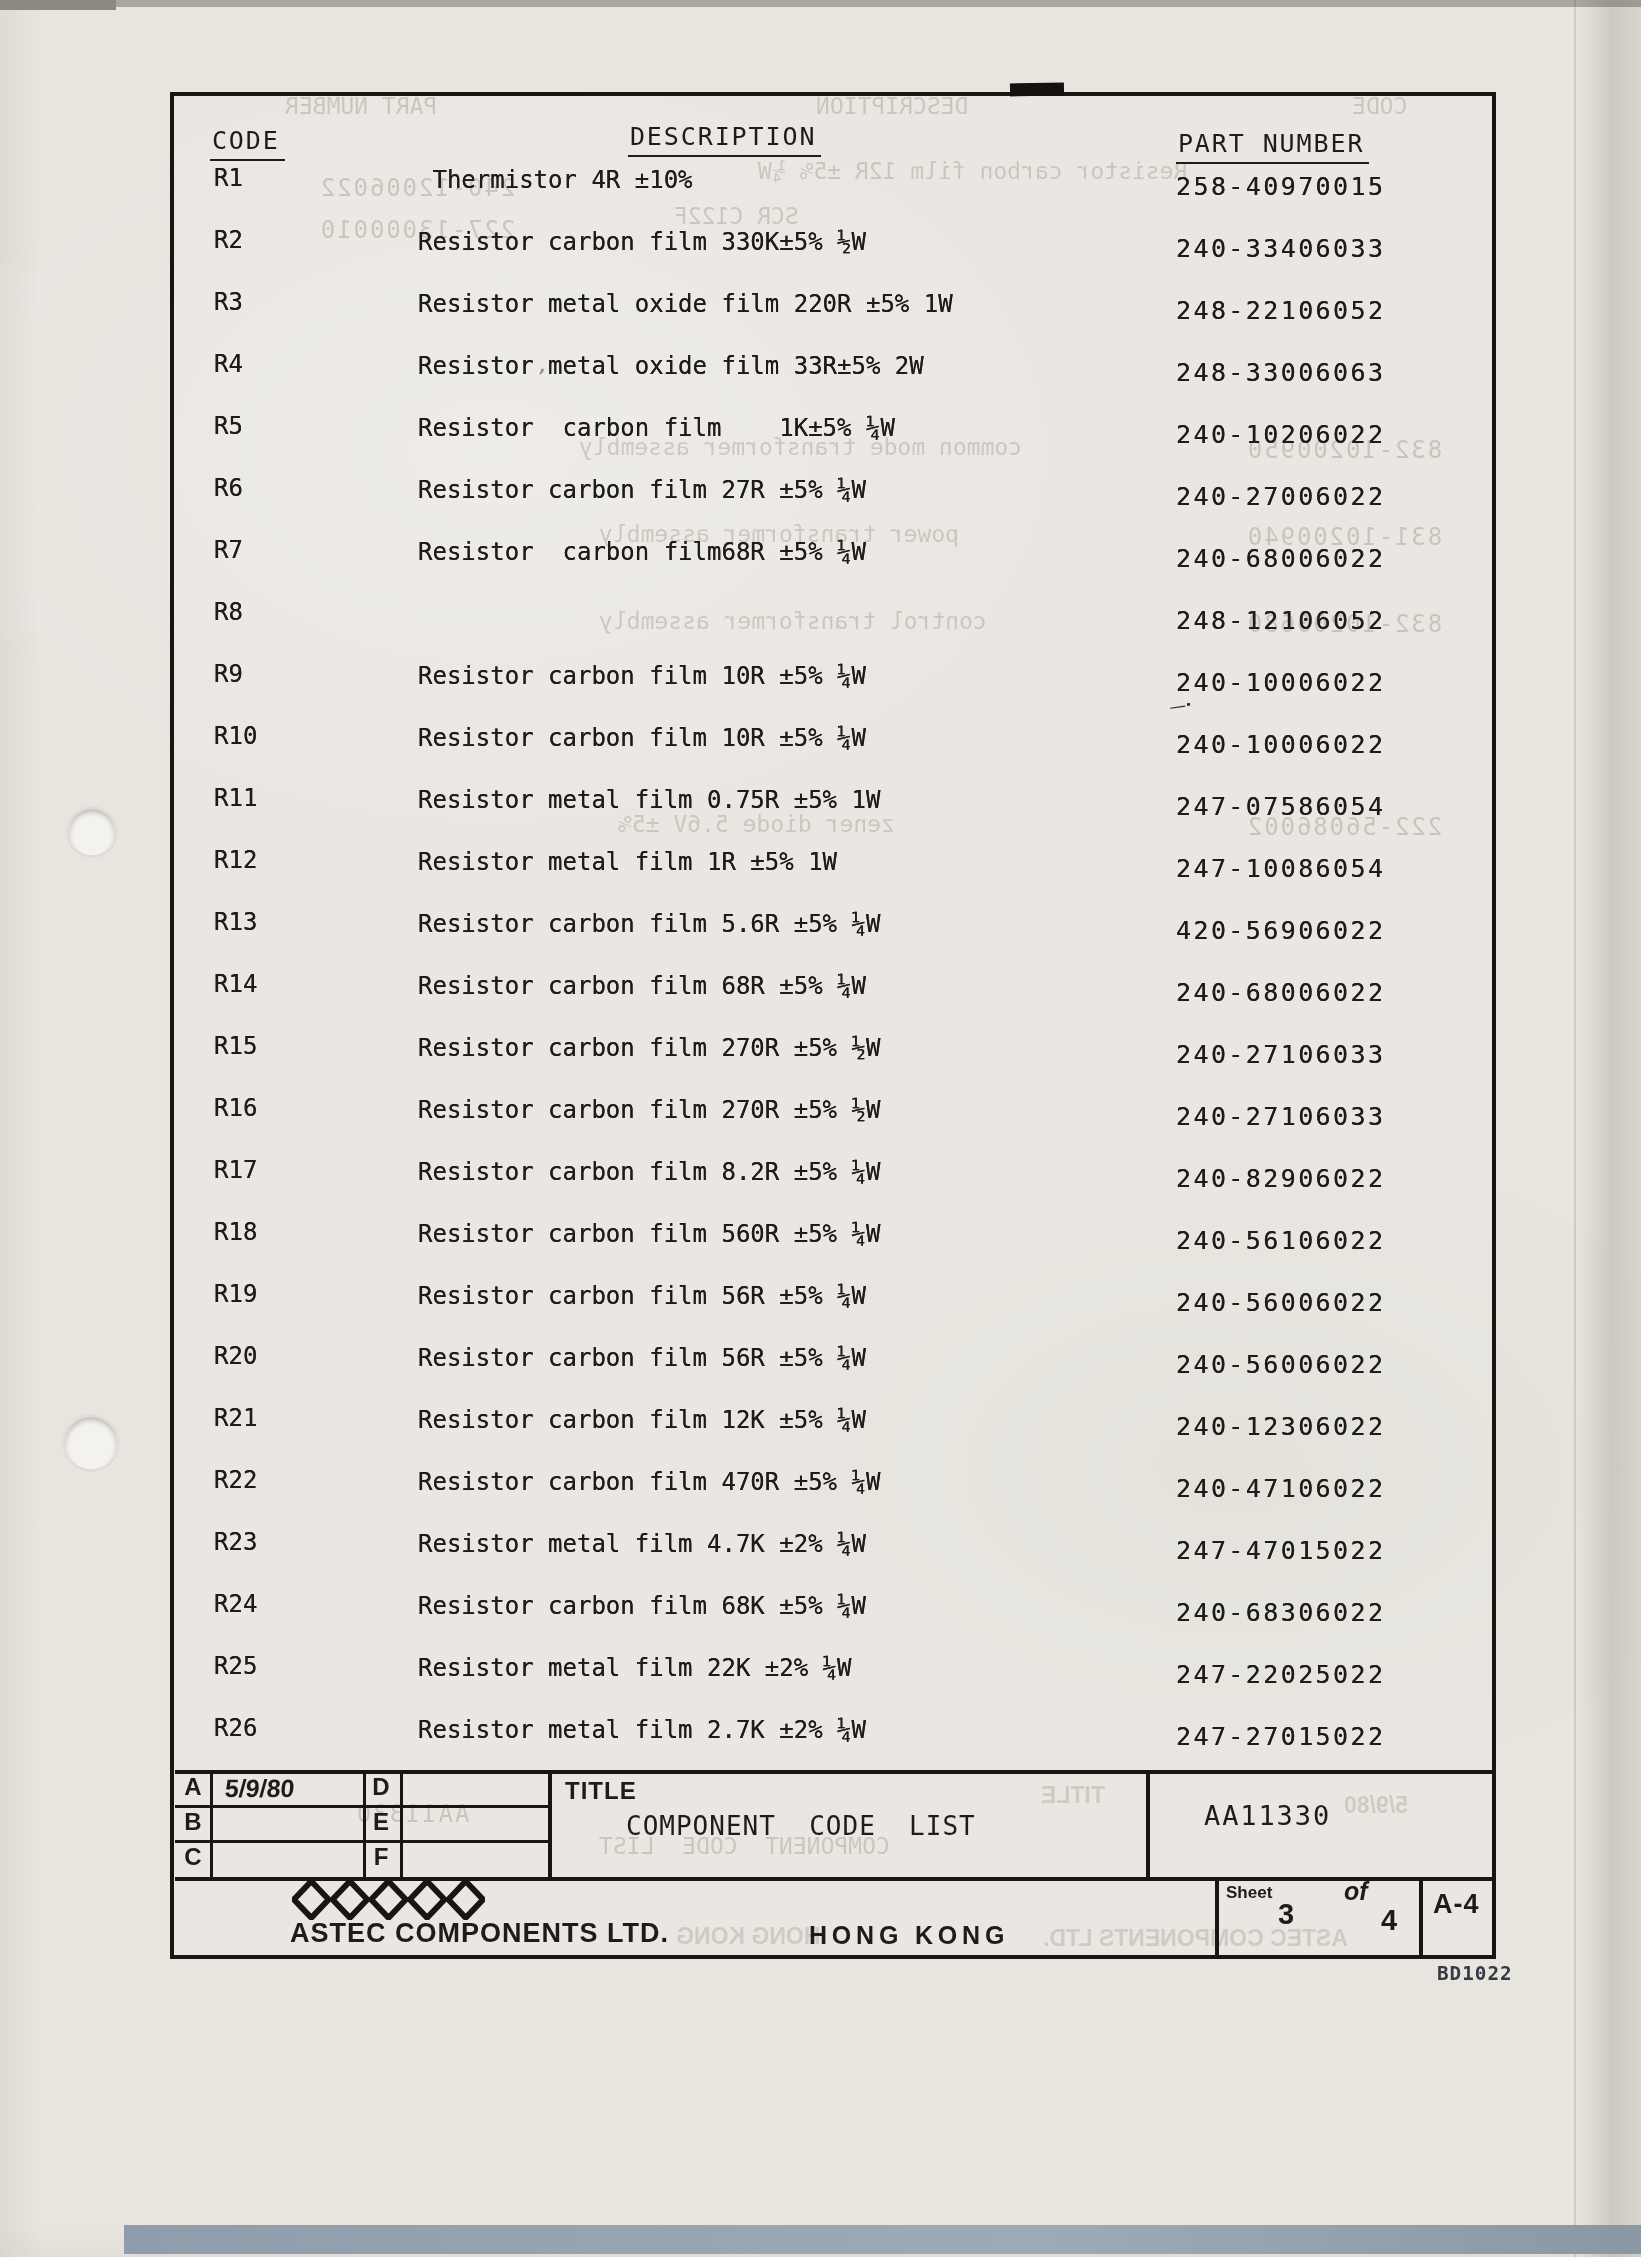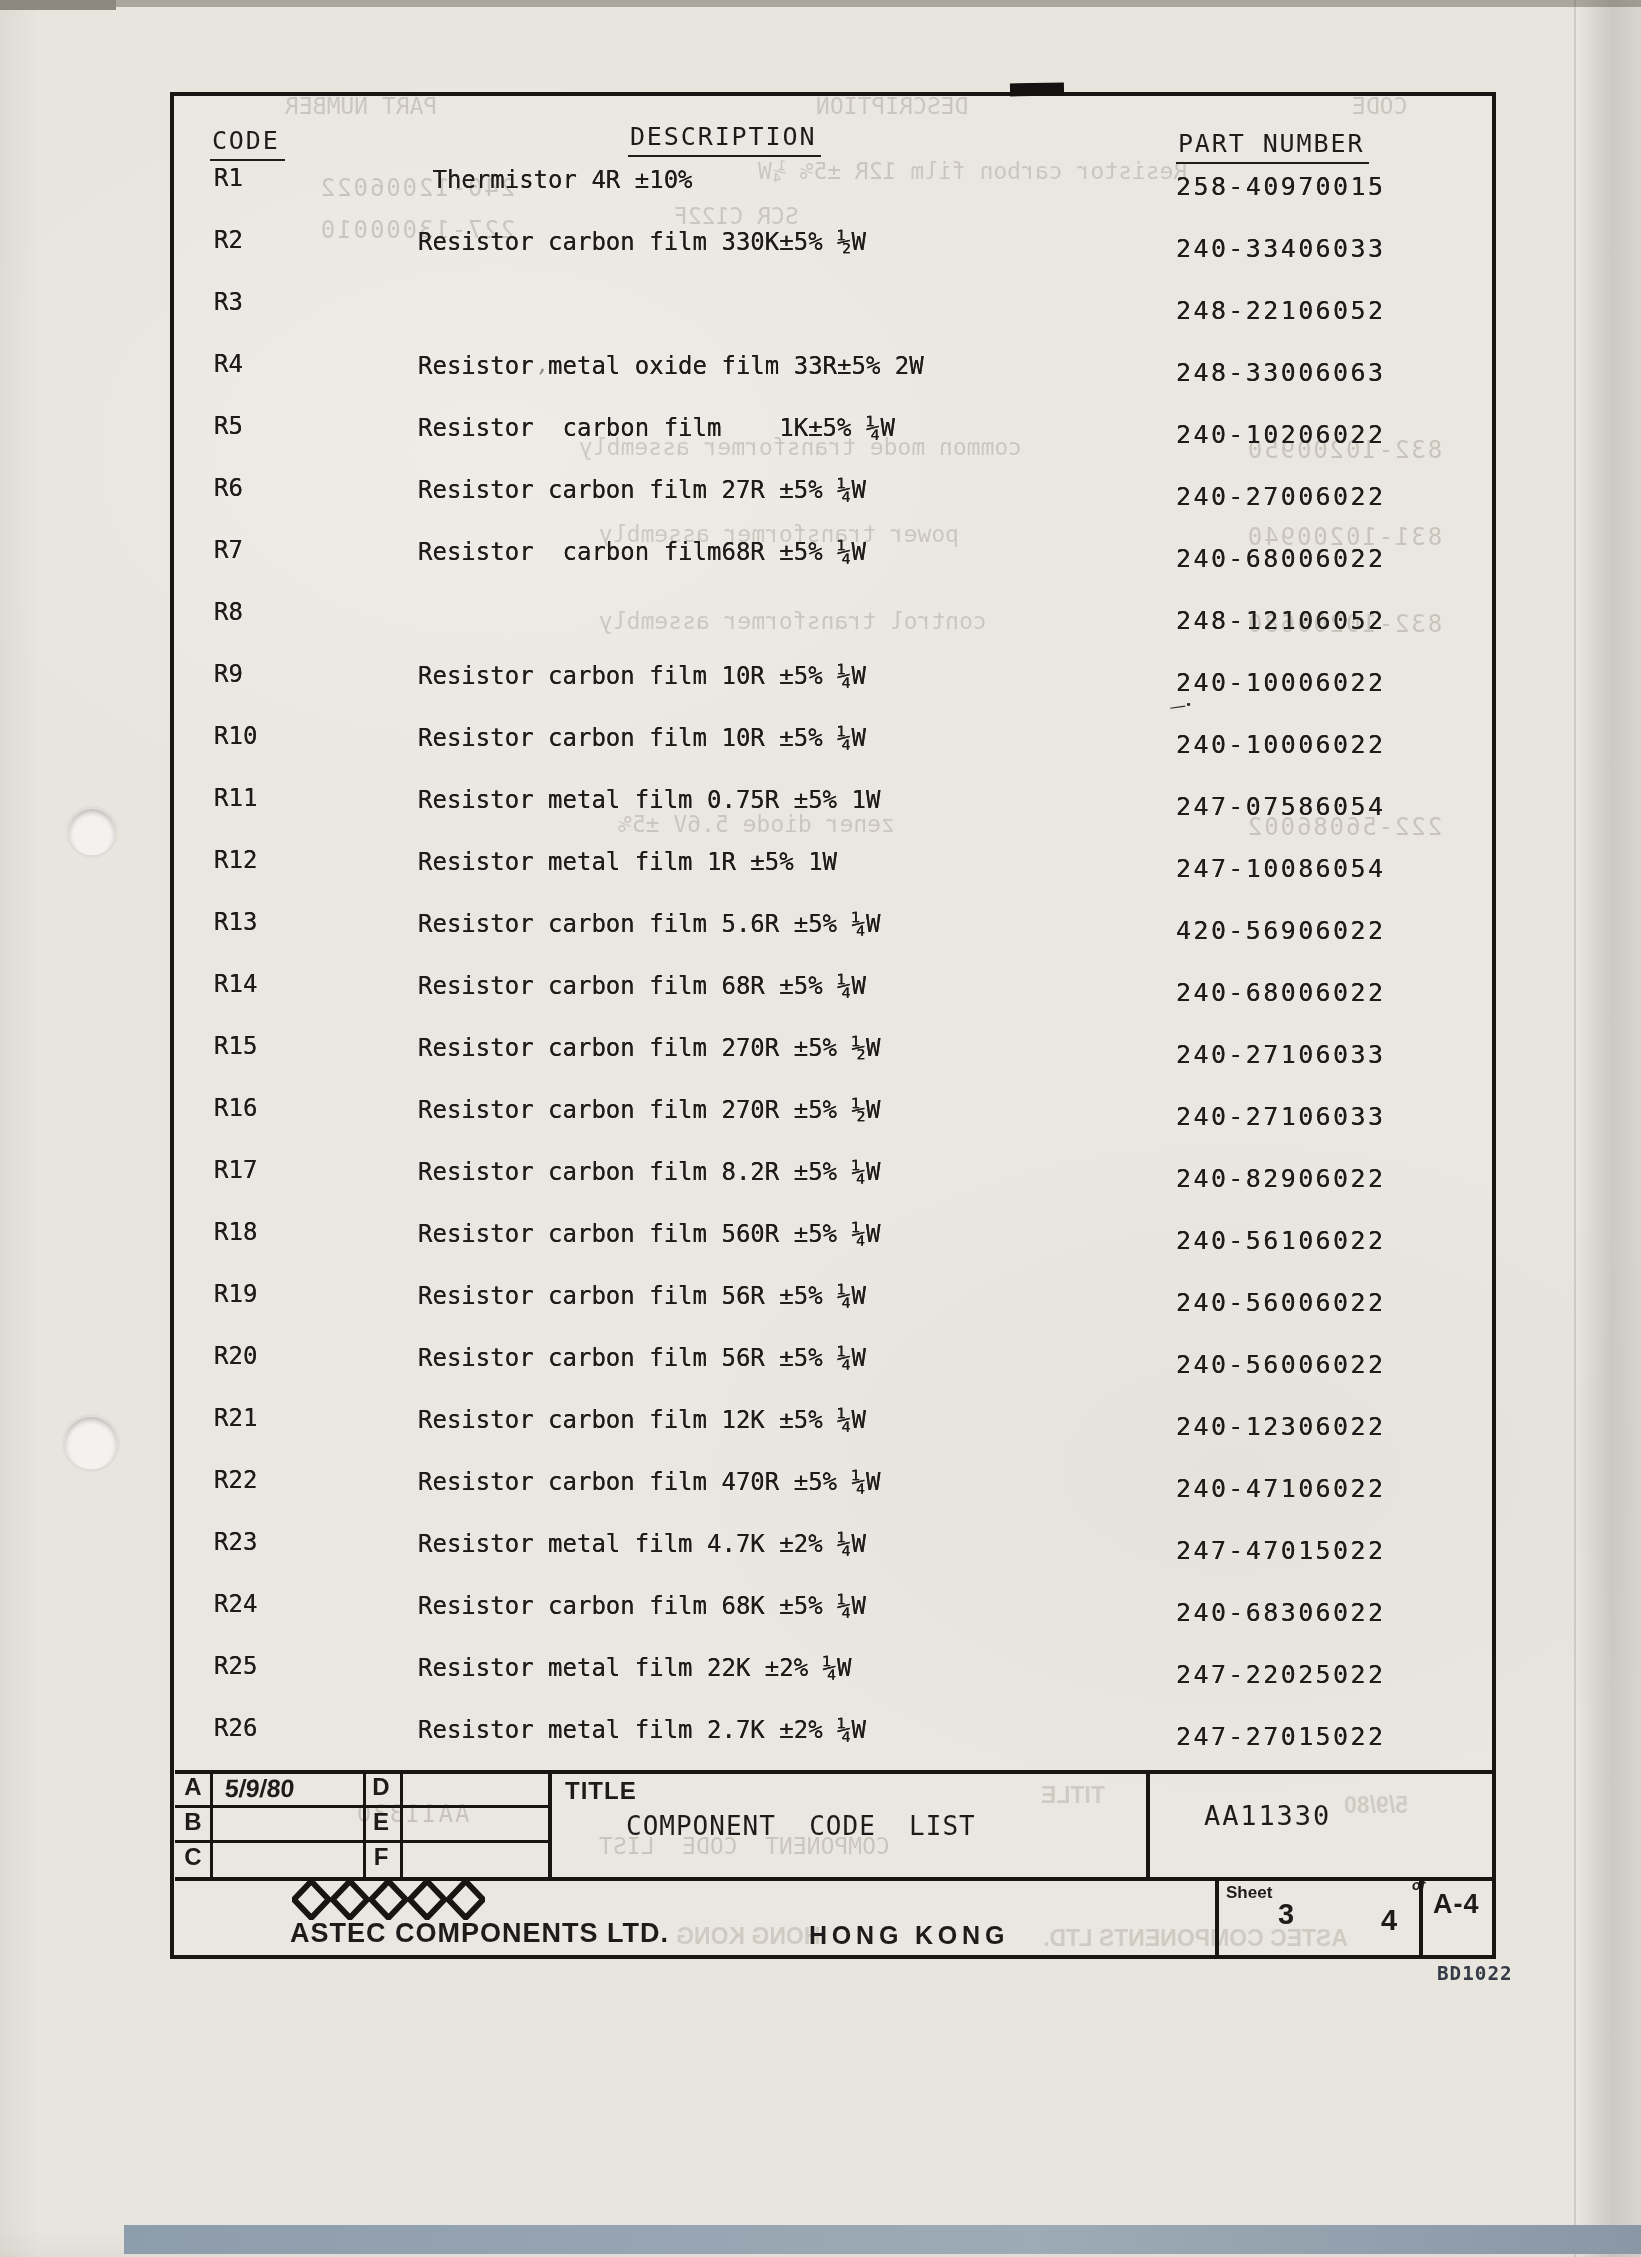--- a/index.html
+++ b/index.html
@@ -43,21 +43,21 @@
   .pencil{position:absolute;left:537px;top:353px;font-size:21px;color:#6f675c;opacity:.7;transform:rotate(12deg);}
   
   .ln{position:absolute;background:#181512;}
   .tb-title-label{position:absolute;left:565px;top:1777px;font-family:"Liberation Sans",sans-serif;font-weight:700;font-size:24px;letter-spacing:1px;}
   .tb-title{position:absolute;left:626px;top:1811px;font-size:26px;letter-spacing:1px;white-space:pre;}
   .tb-number{position:absolute;left:1204px;top:1800px;font-size:27px;letter-spacing:1.9px;}
   .tb-company{position:absolute;left:290px;top:1918px;font-family:"Liberation Sans",sans-serif;font-weight:700;font-size:27px;letter-spacing:1px;}
   .tb-location{position:absolute;left:809px;top:1921px;font-family:"Liberation Sans",sans-serif;font-weight:700;font-size:25px;letter-spacing:4.8px;}
   .tb-sheet-label{position:absolute;left:1226px;top:1883px;font-family:"Liberation Sans",sans-serif;font-weight:700;font-size:17px;}
   .tb-sheet-num{position:absolute;left:1278px;top:1898px;font-family:"Liberation Sans",sans-serif;font-weight:700;font-size:29px;}
-  .tb-of{position:absolute;left:1412px;top:1877px;font-family:"Liberation Sans",sans-serif;font-weight:700;font-style:italic;font-size:14px;}
+  .tb-of{position:absolute;left:1344px;top:1877px;font-family:"Liberation Sans",sans-serif;font-weight:700;font-style:italic;font-size:25px;}
   .tb-total{position:absolute;left:1381px;top:1904px;font-family:"Liberation Sans",sans-serif;font-weight:700;font-size:29px;}
   .tb-size{position:absolute;left:1433px;top:1889px;font-family:"Liberation Sans",sans-serif;font-weight:700;font-size:27px;letter-spacing:1px;}
   .tb-stamp{position:absolute;left:1437px;top:1962px;font-size:19.3px;font-weight:700;color:#343b46;letter-spacing:1px;}
   .logo{position:absolute;left:292px;top:1879px;}
   
   .ghost{position:absolute;transform:scaleX(-1);color:#766c5d;opacity:.30;filter:blur(0.7px);font-size:23px;white-space:pre;}
   .ghost.num{font-size:24px;letter-spacing:1.9px;opacity:.32;}
   .ghost.bold{font-family:"Liberation Sans",sans-serif;font-weight:700;opacity:.26;}
   .g-ph{left:285px;top:93px;}   .g-dh{left:816px;top:93px;}   .g-ch{left:1352px;top:93px;}
   .g-r27d{left:758px;top:158px;} .g-r27p{left:319px;top:174px;} .g-scrp{left:319px;top:216px;} .g-scrd{left:674px;top:203px;}
@@ -126,20 +126,21 @@
       </div>
 
       <div class="row">
         <span class="c">R2</span>
         <span class="d">Resistor carbon film 330K±5% ½W</span>
         <span class="p">240-33406033</span>
       </div>
 
       <div class="row">
         <span class="c">R3</span>
+        <span class="d">Resistor metal oxide film 220R ±5% 1W</span>
         <span class="p">248-22106052</span>
       </div>
 
       <div class="row">
         <span class="c">R4</span>
         <span class="d">Resistor metal oxide film 33R±5% 2W</span>
         <span class="p">248-33006063</span>
       </div>
 
       <div class="row">

